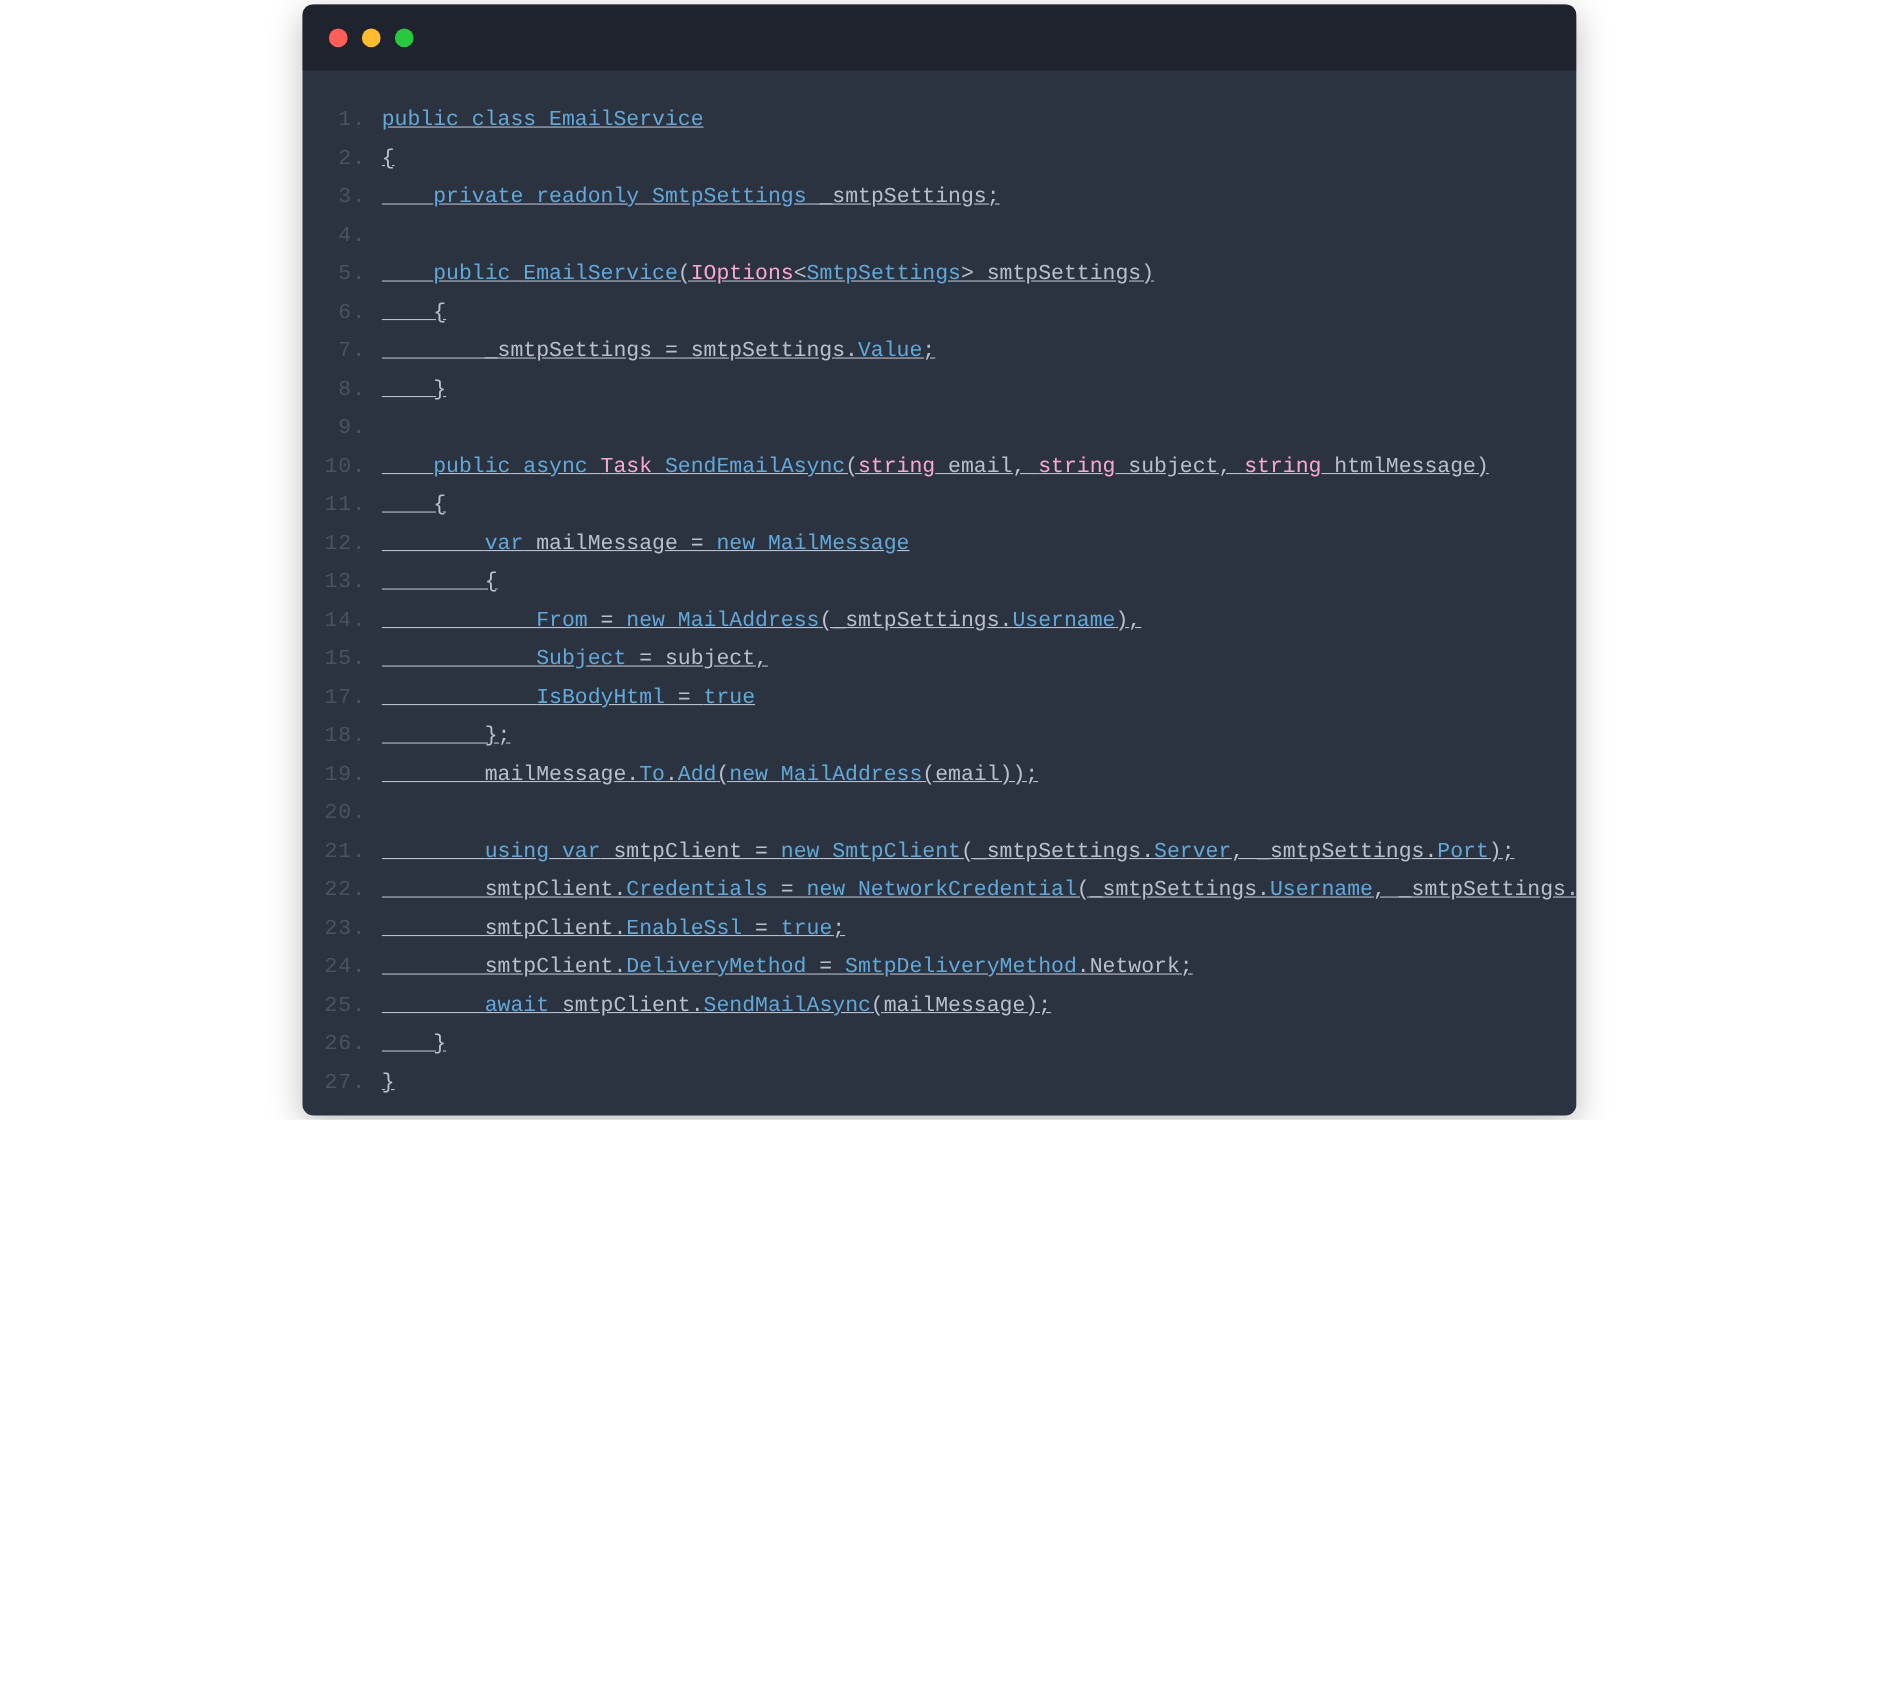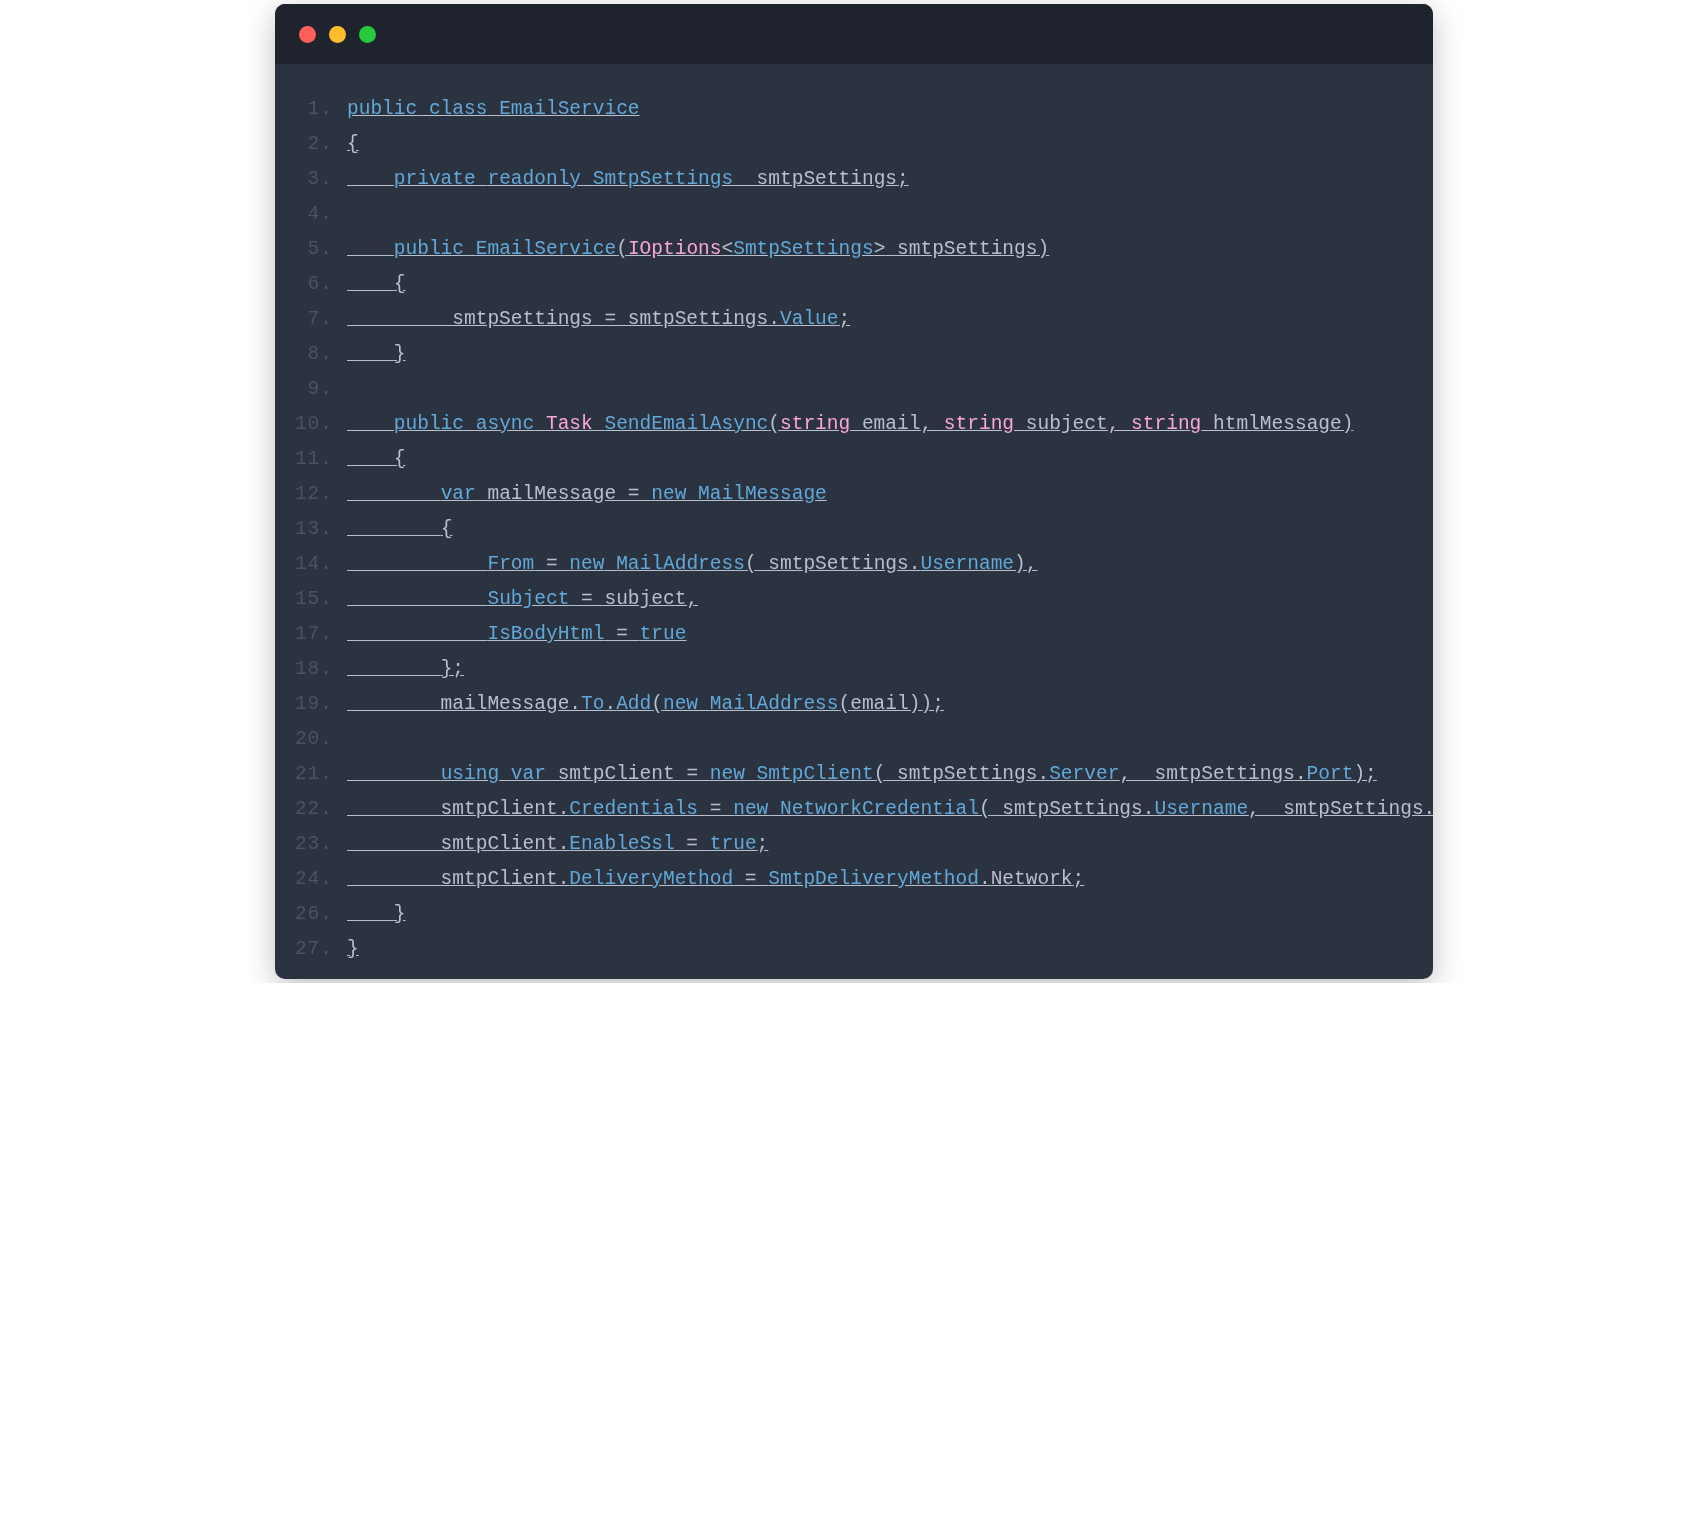--- a/index.html
+++ b/index.html
@@ -92,16 +92,17 @@
       <div class="line"><div class="gutter">14.</div><div class="code"><span class="txt">            </span><span class="prop">From</span><span class="txt"> = </span><span class="kw">new</span><span class="txt"> </span><span class="cls">MailAddress</span><span class="pun">(</span><span class="txt">_smtpSettings.</span><span class="prop">Username</span><span class="pun">),</span></div></div>
       <div class="line"><div class="gutter">15.</div><div class="code"><span class="txt">            </span><span class="prop">Subject</span><span class="txt"> = subject,</span></div></div>
       <div class="line"><div class="gutter">17.</div><div class="code"><span class="txt">            </span><span class="prop">IsBodyHtml</span><span class="txt"> = </span><span class="lit">true</span></div></div>
       <div class="line"><div class="gutter">18.</div><div class="code"><span class="txt">        </span><span class="pun">};</span></div></div>
       <div class="line"><div class="gutter">19.</div><div class="code"><span class="txt">        mailMessage.</span><span class="prop">To</span><span class="pun">.</span><span class="fn">Add</span><span class="pun">(</span><span class="kw">new</span><span class="txt"> </span><span class="cls">MailAddress</span><span class="pun">(</span><span class="txt">email));</span></div></div>
       <div class="line"><div class="gutter">20.</div><div class="code"><span class="txt"></span></div></div>
       <div class="line"><div class="gutter">21.</div><div class="code"><span class="txt">        </span><span class="kw">using</span><span class="txt"> </span><span class="kw">var</span><span class="txt"> smtpClient = </span><span class="kw">new</span><span class="txt"> </span><span class="cls">SmtpClient</span><span class="pun">(</span><span class="txt">_smtpSettings.</span><span class="prop">Server</span><span class="txt">, _smtpSettings.</span><span class="prop">Port</span><span class="pun">);</span></div></div>
       <div class="line"><div class="gutter">22.</div><div class="code"><span class="txt">        smtpClient.</span><span class="prop">Credentials</span><span class="txt"> = </span><span class="kw">new</span><span class="txt"> </span><span class="cls">NetworkCredential</span><span class="pun">(</span><span class="txt">_smtpSettings.</span><span class="prop">Username</span><span class="txt">, _smtpSettings.</span></div></div>
       <div class="line"><div class="gutter">23.</div><div class="code"><span class="txt">        smtpClient.</span><span class="prop">EnableSsl</span><span class="txt"> = </span><span class="lit">true</span><span class="pun">;</span></div></div>
       <div class="line"><div class="gutter">24.</div><div class="code"><span class="txt">        smtpClient.</span><span class="prop">DeliveryMethod</span><span class="txt"> = </span><span class="cls">SmtpDeliveryMethod</span><span class="pun">.</span><span class="txt">Network;</span></div></div>
+      <div class="line"><div class="gutter">25.</div><div class="code"><span class="txt">        </span><span class="kw">await</span><span class="txt"> smtpClient.</span><span class="fn">SendMailAsync</span><span class="pun">(</span><span class="txt">mailMessage);</span></div></div>
       <div class="line"><div class="gutter">26.</div><div class="code"><span class="txt">    </span><span class="pun">}</span></div></div>
       <div class="line"><div class="gutter">27.</div><div class="code"><span class="pun">}</span></div></div>
     </div>
 </div>
 
 </body></html>

